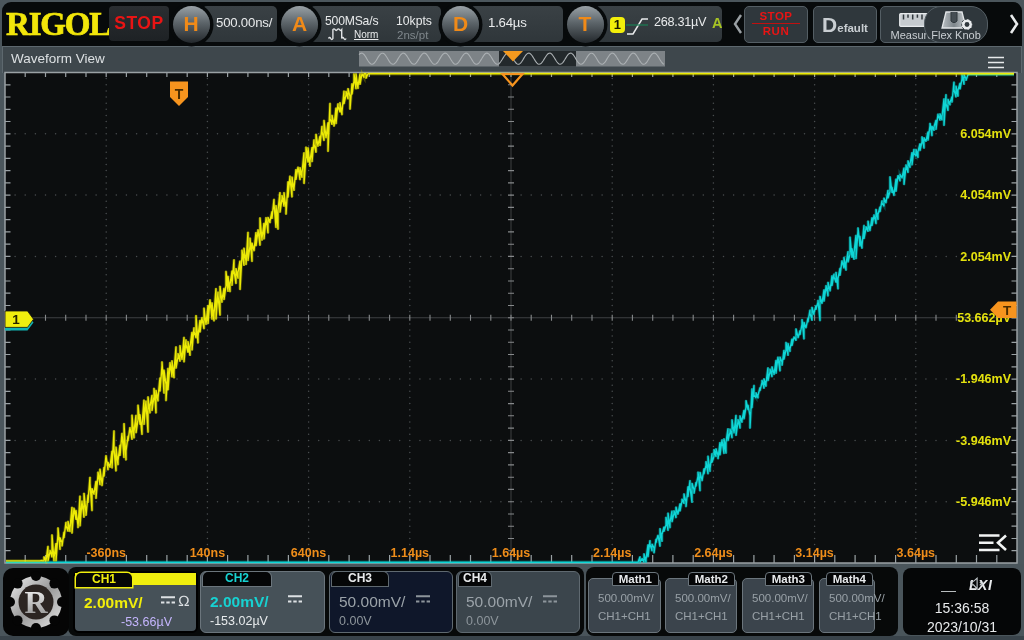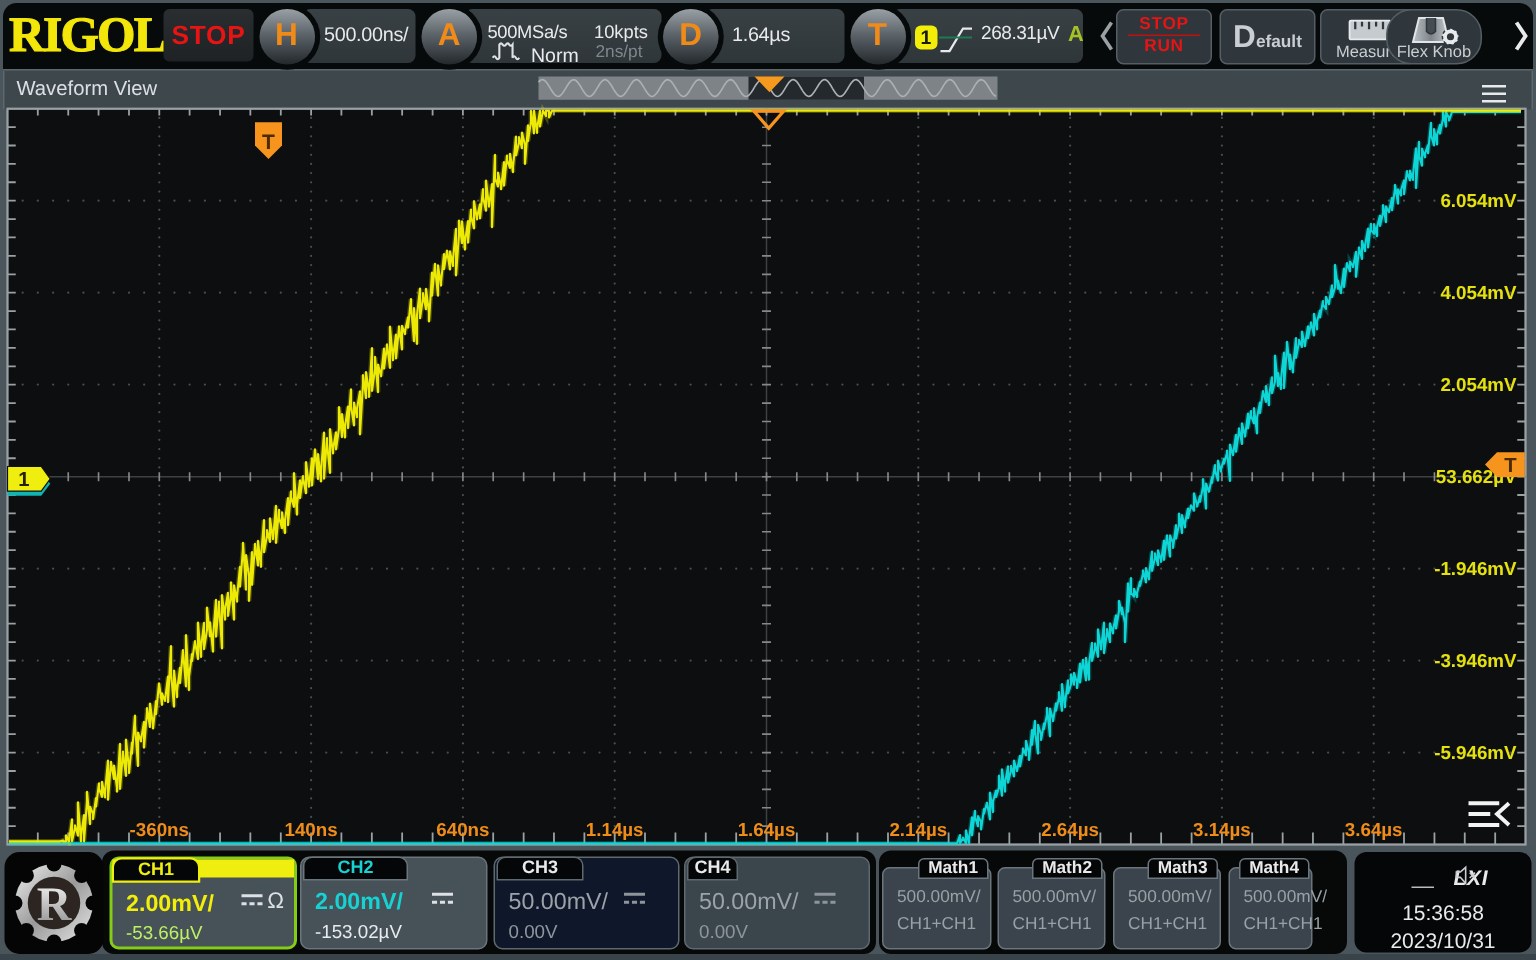--- a/index.html
+++ b/index.html
@@ -30,21 +30,21 @@
 <div class="abs stoplbl">STOP</div>
 
 <div class="abs pill" style="left:202px;width:75px;">
     <div style="margin:8.5px 0 0 14px;font-size:13.2px;letter-spacing:-0.2px;">500.00ns/</div>
   </div>
 <div class="abs knobc" style="left:172.5px;">H</div>
 
 <div class="abs pill" style="left:310px;width:131px;">
  <div class="abs" style="left:15px;top:8px;font-size:12.2px;letter-spacing:-0.2px;">500MSa/s</div>
  <div class="abs" style="left:86px;top:8px;font-size:12.2px;">10kpts</div>
- <div class="abs" style="left:44px;top:22.5px;font-size:13px;">Norm</div>
+ <div class="abs" style="left:44px;top:22.5px;font-size:10px;text-decoration:underline;">Norm</div>
  <div class="abs" style="left:87px;top:22.5px;font-size:11.5px;color:#7f878c;">2ns/pt</div>
  <svg style="left:18px;top:21px;" width="24" height="14" viewBox="0 0 24 14">
   <path d="M0.5 11.5 q1.1 -2 2.2 0 q1.1 2 2.2 0 V2.7 q1.1 -1.6 2.2 0 q1.1 1.6 2.2 0 q1.1 -1.6 2.2 0 q1.1 1.6 2.2 0 V11.5 q1.1 -2 2.2 0 q1.1 2 2.2 0" fill="none" stroke="#dfe2e4" stroke-width="1.4"></path>
  </svg>
 </div>
 <div class="abs knobc" style="left:281px;">A</div>
 
 <div class="abs pill" style="left:470px;width:93px;">
     <div style="margin:8.5px 0 0 18px;font-size:13.2px;letter-spacing:-0.2px;">1.64µs</div>
   </div>
@@ -175,29 +175,29 @@
       <circle cx="59" cy="34" r="5"></circle>
   <circle cx="14.6" cy="15.6" r="5"></circle>
       <circle cx="51.4" cy="15.6" r="5"></circle>
   <circle cx="14.6" cy="52.4" r="5"></circle>
       <circle cx="51.4" cy="52.4" r="5"></circle>
  </g>
  <circle cx="33" cy="34" r="17.5" fill="#2c2522"></circle>
  <text x="33" y="45" font-family="Liberation Serif,serif" font-size="32" font-weight="bold" fill="url(#sil2)" text-anchor="middle">R</text>
 </svg>
 
-<div class="abs chpanel" style="left:73px;width:125px;background:#465158;border:2px solid #84cc16;">
+<div class="abs chpanel" style="left:73px;width:125px;background:#465158;border:2px solid #000000;">
  <div style="position:absolute;left:0;top:0;right:0;height:12px;background:#f0ee0e;"></div>
  <div class="tab" style="left:1px;width:56px;color:#f0ee0e;box-shadow:0 0 0 1.5px #f0ee0e;">CH1</div>
  <div class="r1" style="color:#f2ee0a;">2.00mV/</div>
  <svg style="left:86px;top:23px;" width="14" height="8" viewBox="0 0 14 8">
       <path d="M0 1.2h14M0 6.5h3.4M5.3 6.5h3.4M10.6 6.5h3.4" stroke="#dde1e4" stroke-width="2"></path>
     </svg>
  <div style="position:absolute;left:103px;top:18.5px;font-size:15px;color:#dde1e4;">Ω</div>
- <div class="r2" style="color:#bef264;">-53.66µV</div>
+ <div class="r2" style="color:#c4b5fd;margin-left:37px;">-53.66µV</div>
 </div>
 
 <div class="abs chpanel" style="left:200px;width:125px;background:#465158;border:1px solid #6b757c;">
  <div class="tab" style="left:2px;width:68px;color:#17d2d2;box-shadow:0 0 0 1px #6b757c;">CH2</div>
  <div class="r1" style="color:#17d2d2;">2.00mV/</div>
  <svg style="left:87px;top:23px;" width="14" height="8" viewBox="0 0 14 8">
       <path d="M0 1.2h14M0 6.5h3.4M5.3 6.5h3.4M10.6 6.5h3.4" stroke="#dde1e4" stroke-width="2"></path>
     </svg>
  <div class="r2" style="color:#e8ebed;">-153.02µV</div>
 </div>

